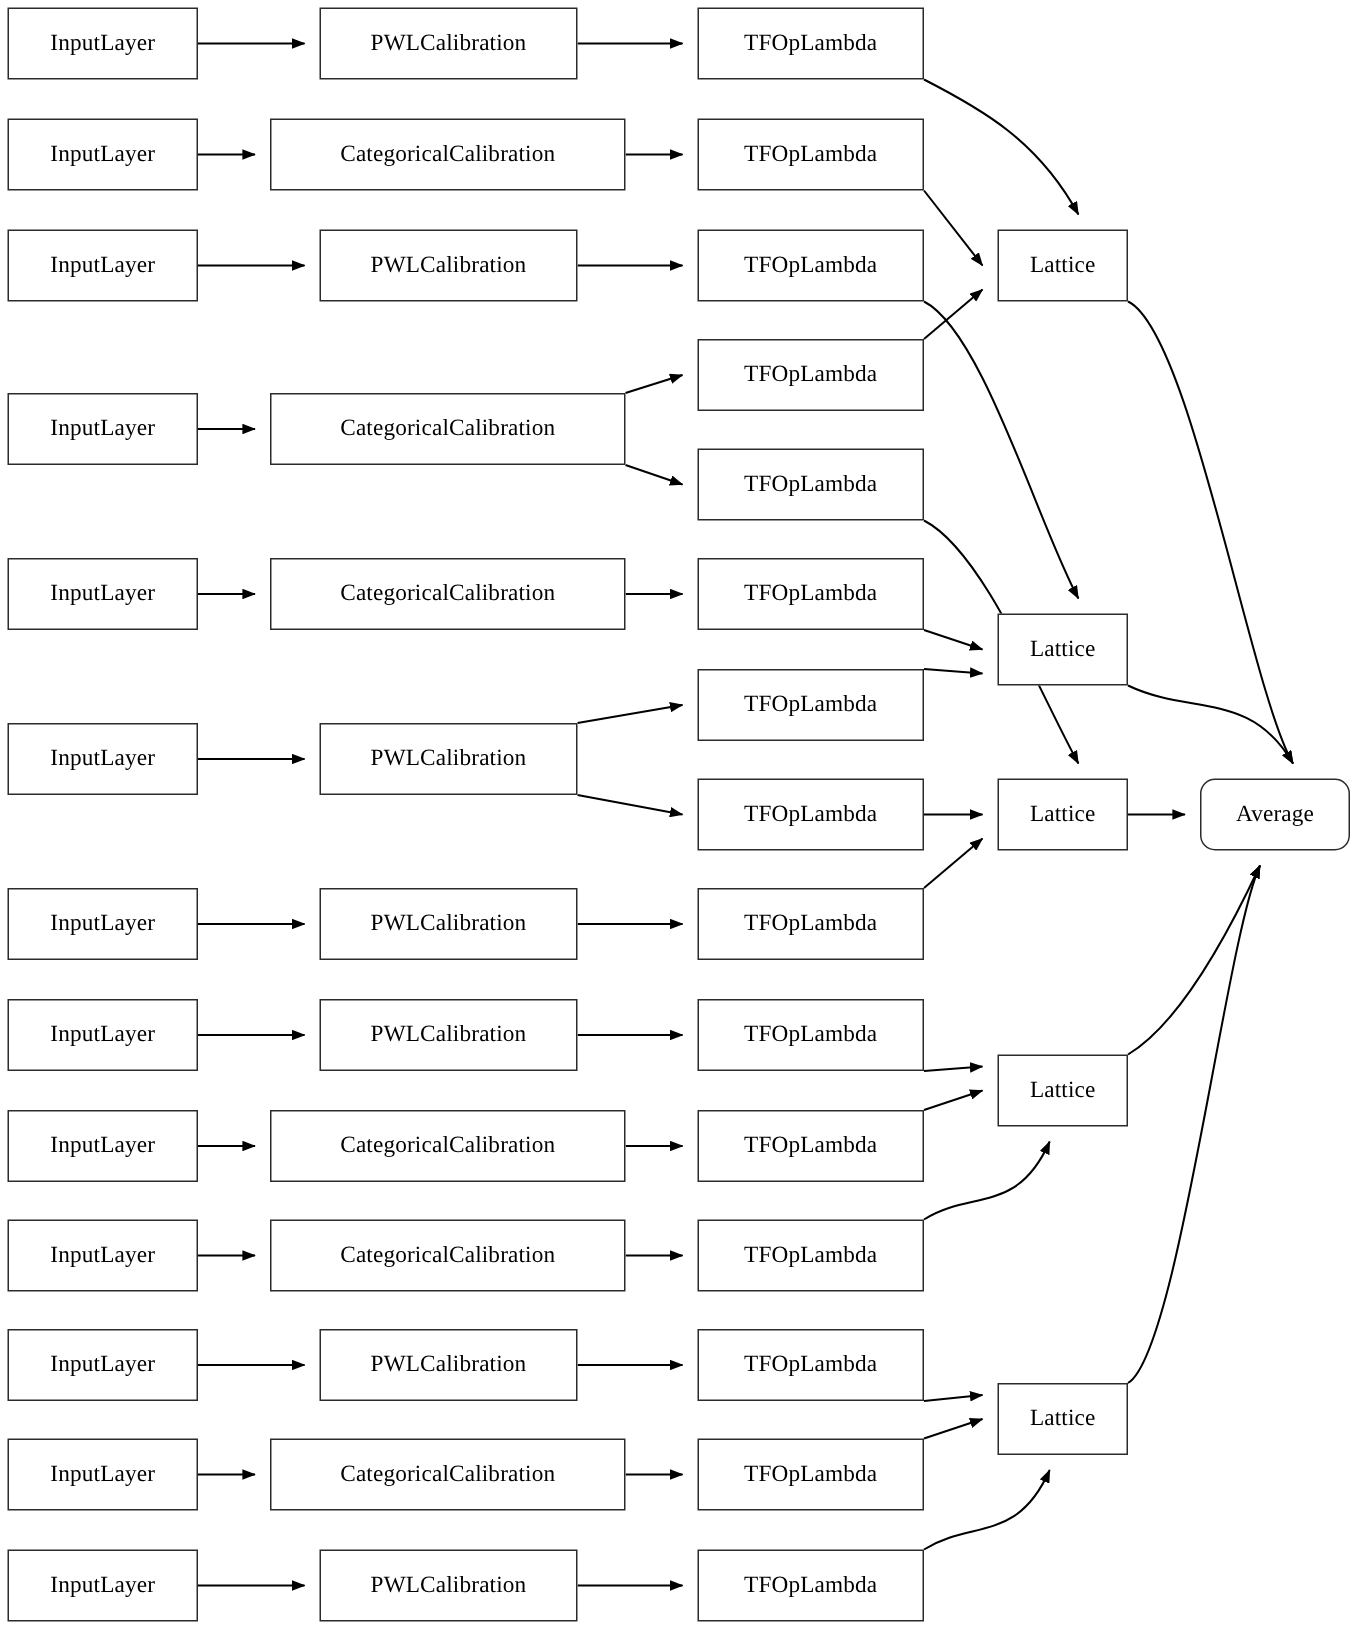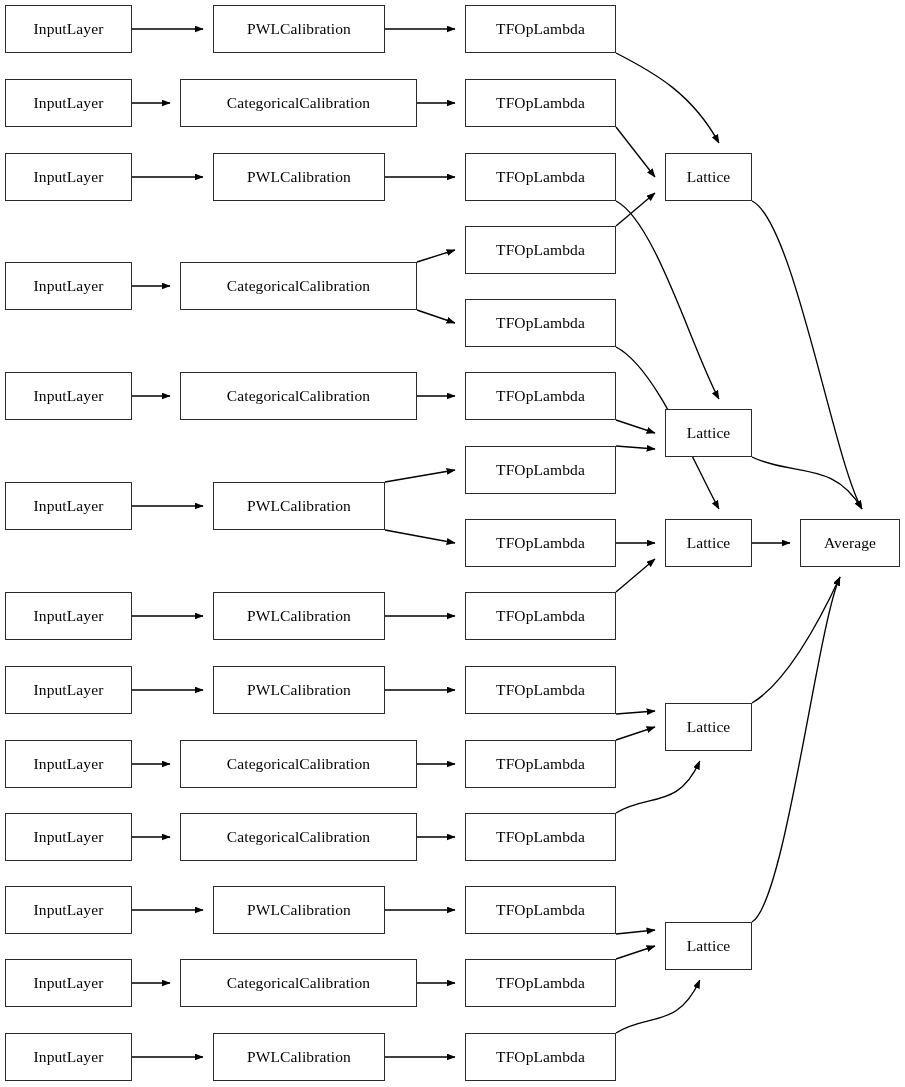--- a/index.html
+++ b/index.html
@@ -214,17 +214,17 @@
       </div>
       <div class="node" style="left: 665px; top: 519px; width: 87px; height: 48px;">
         <span>Lattice</span>
       </div>
       <div class="node" style="left: 665px; top: 703px; width: 87px; height: 48px;">
         <span>Lattice</span>
       </div>
       <div class="node" style="left: 665px; top: 922px; width: 87px; height: 48px;">
         <span>Lattice</span>
       </div>
-      <div class="node" style="left: 800px; top: 519px; width: 100px; height: 48px;">
+      <div class="node" style="left: 800px; top: 519px; width: 100px; height: 48px; border-radius: 10px;">
         <span>Average</span>
       </div>
     </div>
 </div>
 
 </body></html>

